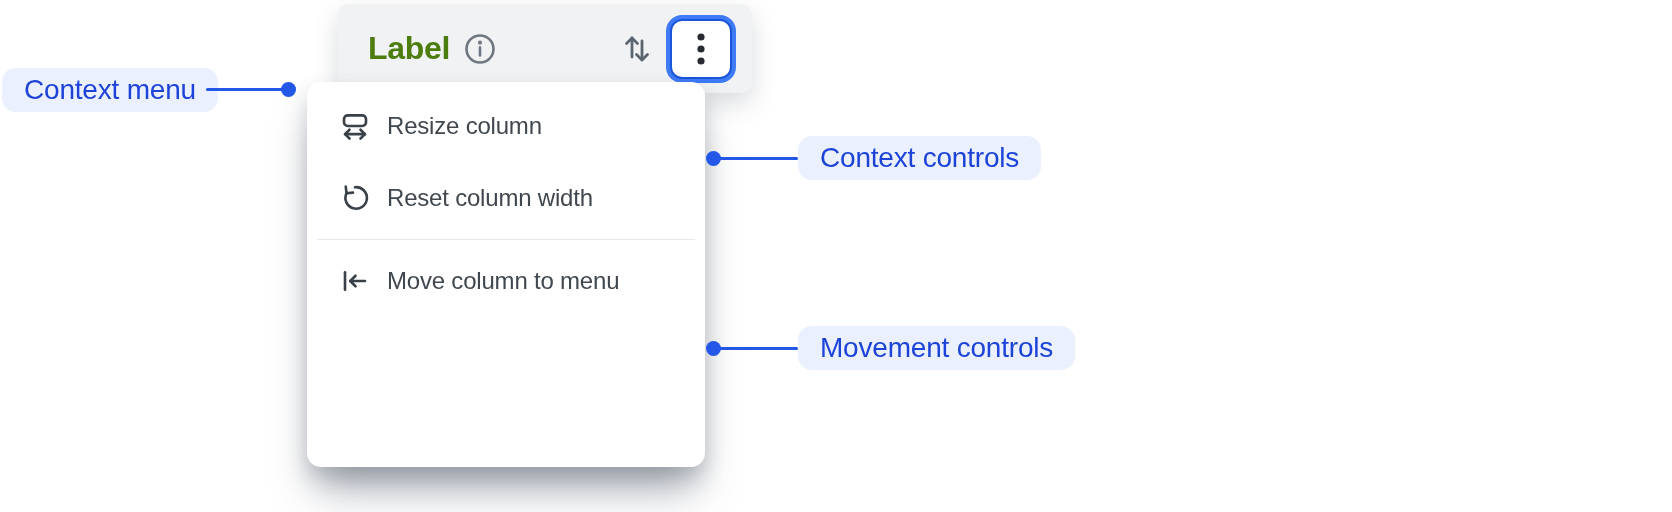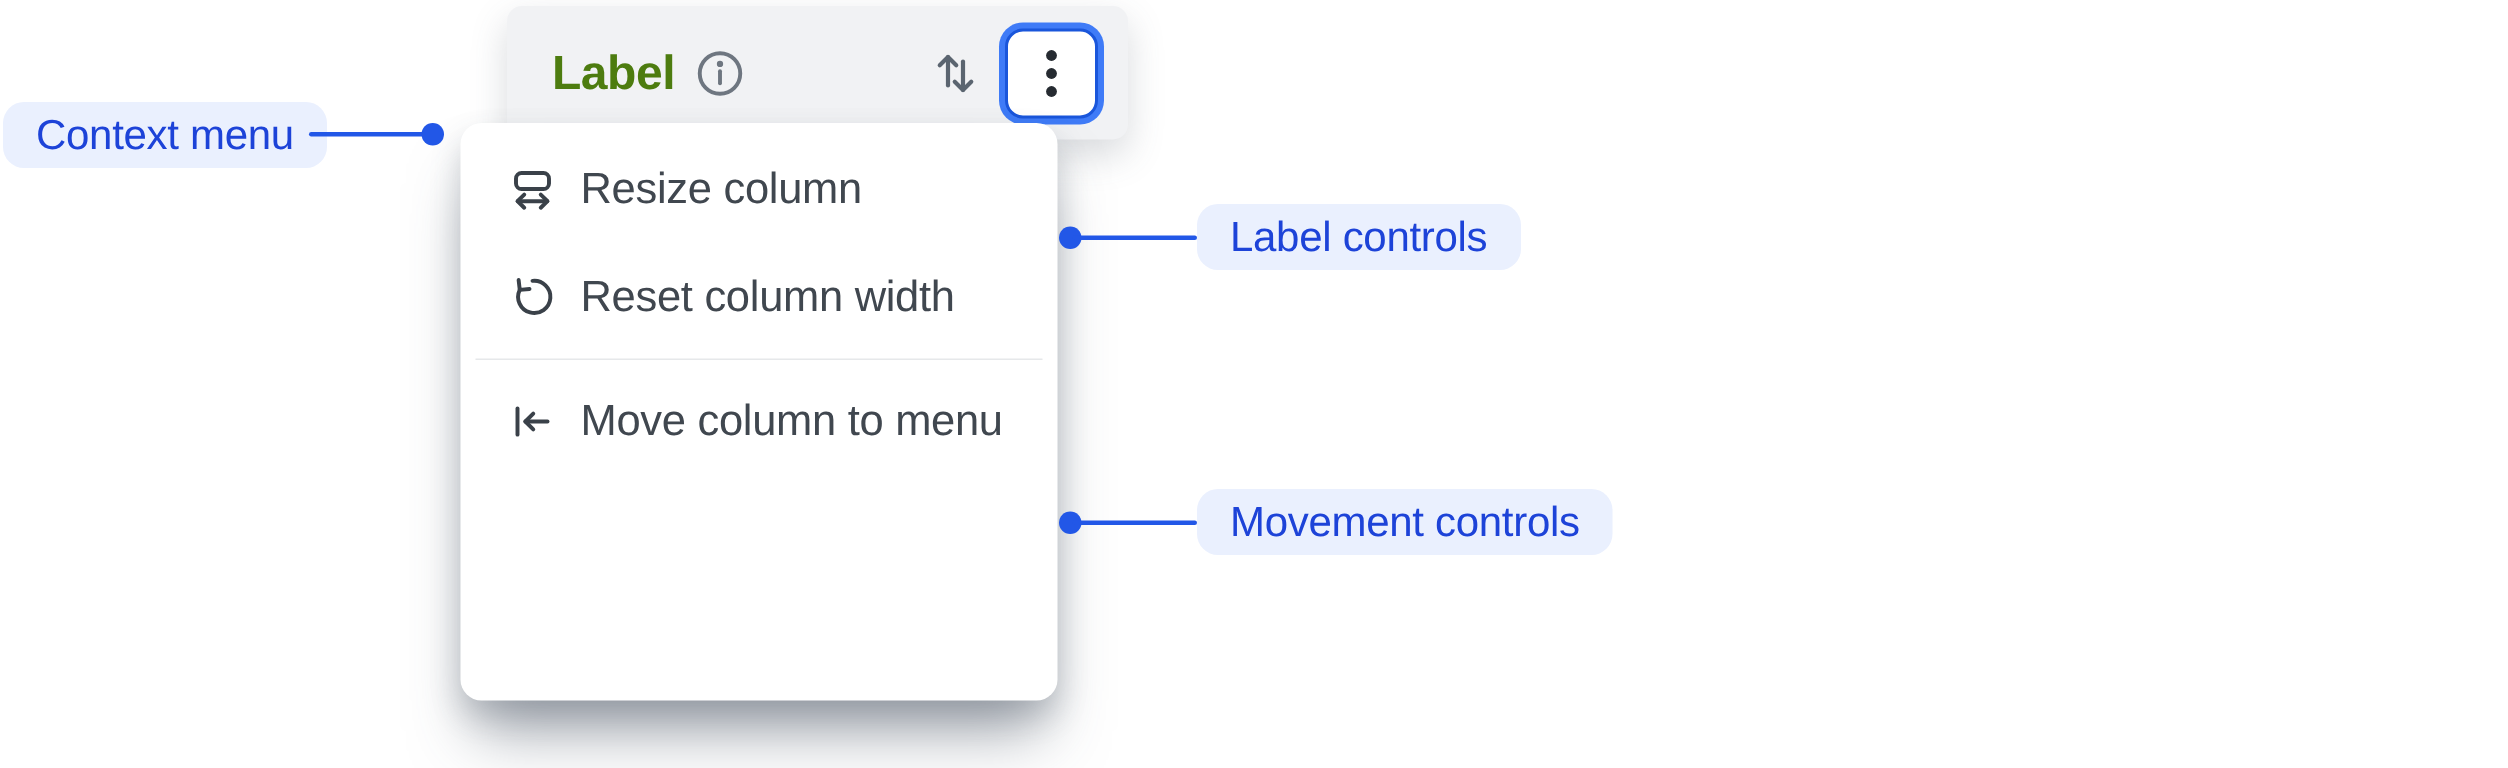--- a/index.html
+++ b/index.html
@@ -33,21 +33,21 @@
     box-shadow:0 30px 42px -10px rgba(70,80,95,.5), 0 10px 20px rgba(70,80,95,.22);
     padding:8px 0;
   }
   .menu-item {
     height:72px; display:flex; align-items:center; padding:0 20px 0 33px;
     cursor:pointer;
   }
   .menu-item .mi-icon { width:30px; height:30px; flex:0 0 30px; display:flex;
     align-items:center; justify-content:center; }
   .menu-item .mi-label {
-    margin-left:17px; font-size:29px; color:#40474f; letter-spacing:-.2px;
+    margin-left:17px; font-size:24px; color:#40474f; letter-spacing:-.2px;
     white-space:nowrap;
   }
   .menu-divider { height:1px; background:#e6e8ea; margin:5px 10px; }
 
   
   .callout {
     position:absolute; height:44px; line-height:44px; padding:0 22px;
     background:#eaf0fe; border-radius:14px; color:#1d43d8;
     font-size:28px; font-weight:500; letter-spacing:-.2px; z-index:3;
     white-space:nowrap;
@@ -134,19 +134,19 @@
 
 
   </div>
 
   <div class="callout" style="left:2px; top:68px;">Context menu</div>
   <div class="leader" style="left:206px; top:88px; width:78px;"></div>
   <div class="leader-dot" style="left:281px; top:82px;"></div>
 
   <div class="leader-dot" style="left:706px; top:151px;"></div>
   <div class="leader" style="left:715px; top:157px; width:83px;"></div>
-  <div class="callout" style="left:798px; top:136px;">Label controls</div>
+  <div class="callout" style="left:798px; top:136px;">Context controls</div>
 
   <div class="leader-dot" style="left:706px; top:341px;"></div>
   <div class="leader" style="left:715px; top:347px; width:83px;"></div>
   <div class="callout" style="left:798px; top:326px;">Movement controls</div>
 
 </div>
 
 </body></html>

